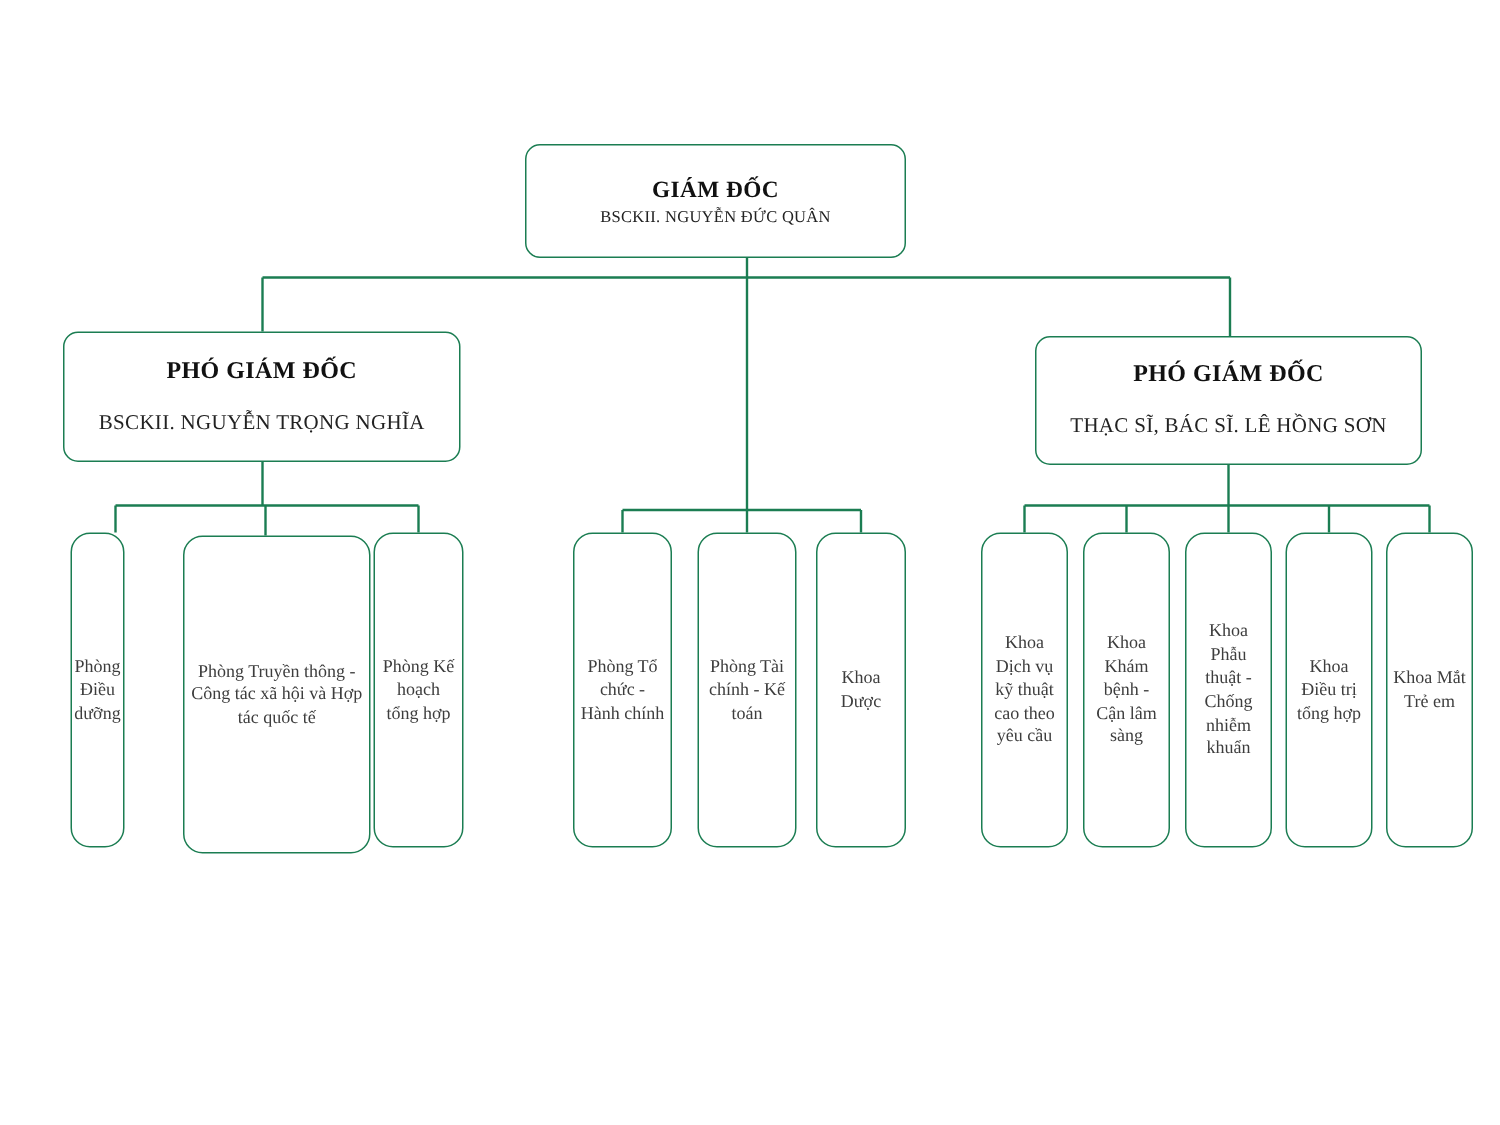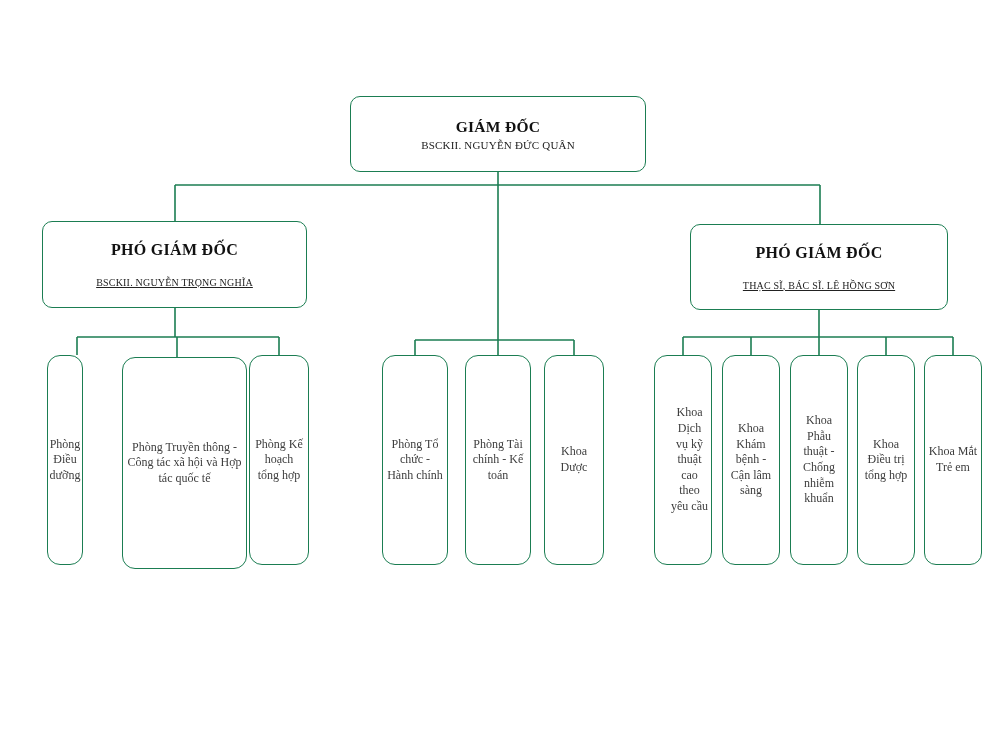--- a/index.html
+++ b/index.html
@@ -46,48 +46,48 @@
     color: #111111;
     letter-spacing: 0.3px;
   }
   .head-node .name {
     color: #222222;
     letter-spacing: 0.2px;
   }
   .director .title { font-size: 15.5px; }
   .director .name  { font-size: 11px; margin-top: 3px; }
   .deputy .title   { font-size: 16px; }
-  .deputy .name    { font-size: 10px; margin-top: 18px; text-decoration: underline; }
+  .deputy .name    { font-size: 14px; margin-top: 18px; }
   .dept-node {
     border-radius: 13px;
     top: 355px;
     height: 210px;
     padding: 4px 3px;
     color: #3d3d3d;
     font-size: 12px;
     line-height: 1.3;
   }
   
-  .director      { left: 350px; top: 96px;  width: 296px; height: 76px; }
+  .director      { left: 350px; top: 96px;  width: 254px; height: 76px; }
   .deputy-left   { left: 42px;  top: 221px; width: 265px; height: 87px; }
   .deputy-right  { left: 690px; top: 224px; width: 258px; height: 86px; }
 
   .l1 { left: 47px;  width: 36px;  }
   .l2 { left: 122px; width: 125px; top: 357px; height: 212px; }
   .l3 { left: 249px; width: 60px;  }
 
   .m1 { left: 382px; width: 66px; }
   .m2 { left: 465px; width: 66px; }
   .m3 { left: 544px; width: 60px; }
 
-  .r1 { left: 654px; width: 58px; padding-left: 16px; }
+  .r1 { left: 654px; width: 58px; }
   .r2 { left: 722px; width: 58px; }
   .r3 { left: 790px; width: 58px; }
   .r4 { left: 857px; width: 58px; }
-  .r5 { left: 924px; width: 58px; border-radius: 12px; }
+  .r5 { left: 924px; width: 58px; }
 </style>
 </head>
 <body>
 
 <div id="canvas">
 
   <svg class="connectors" viewBox="0 0 1000 750" xmlns="http://www.w3.org/2000/svg">
 
     <path d="M 498 172 V 340"></path>
 

